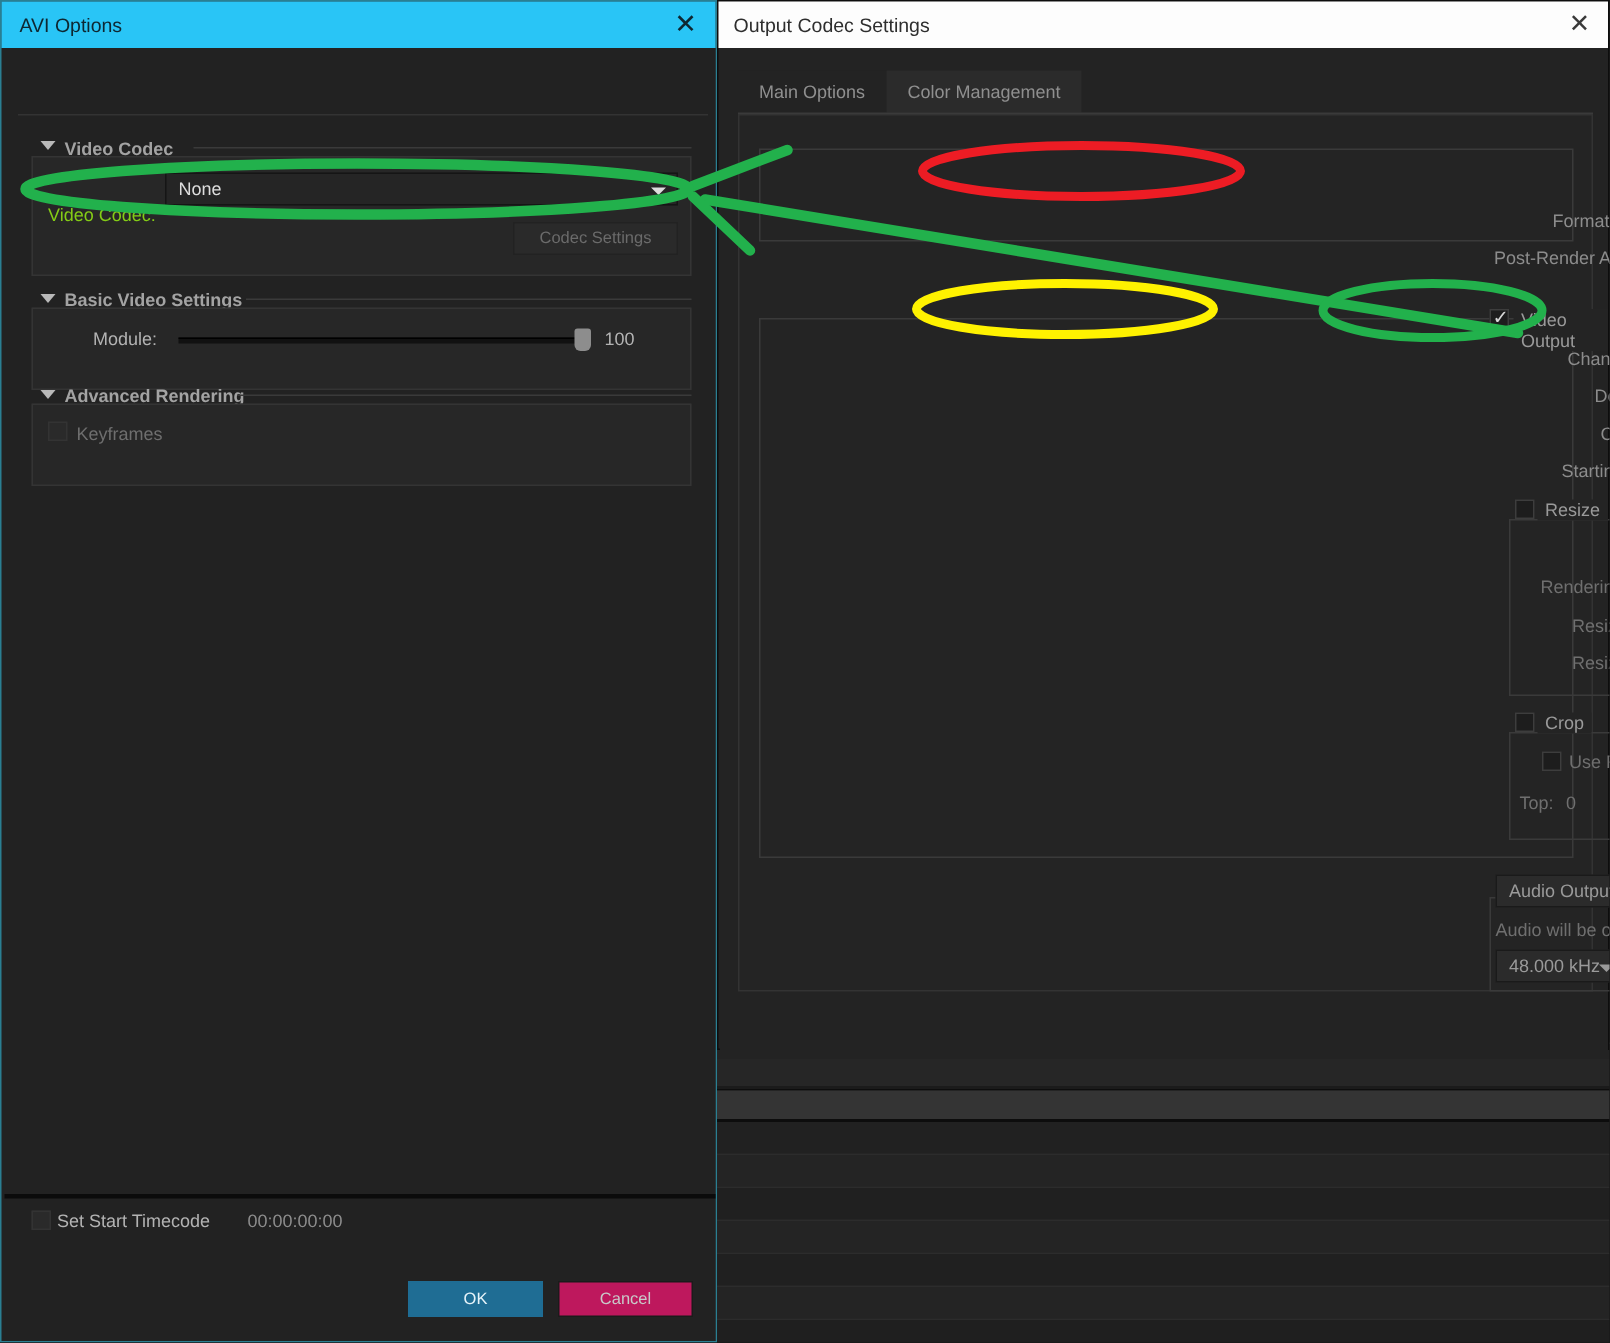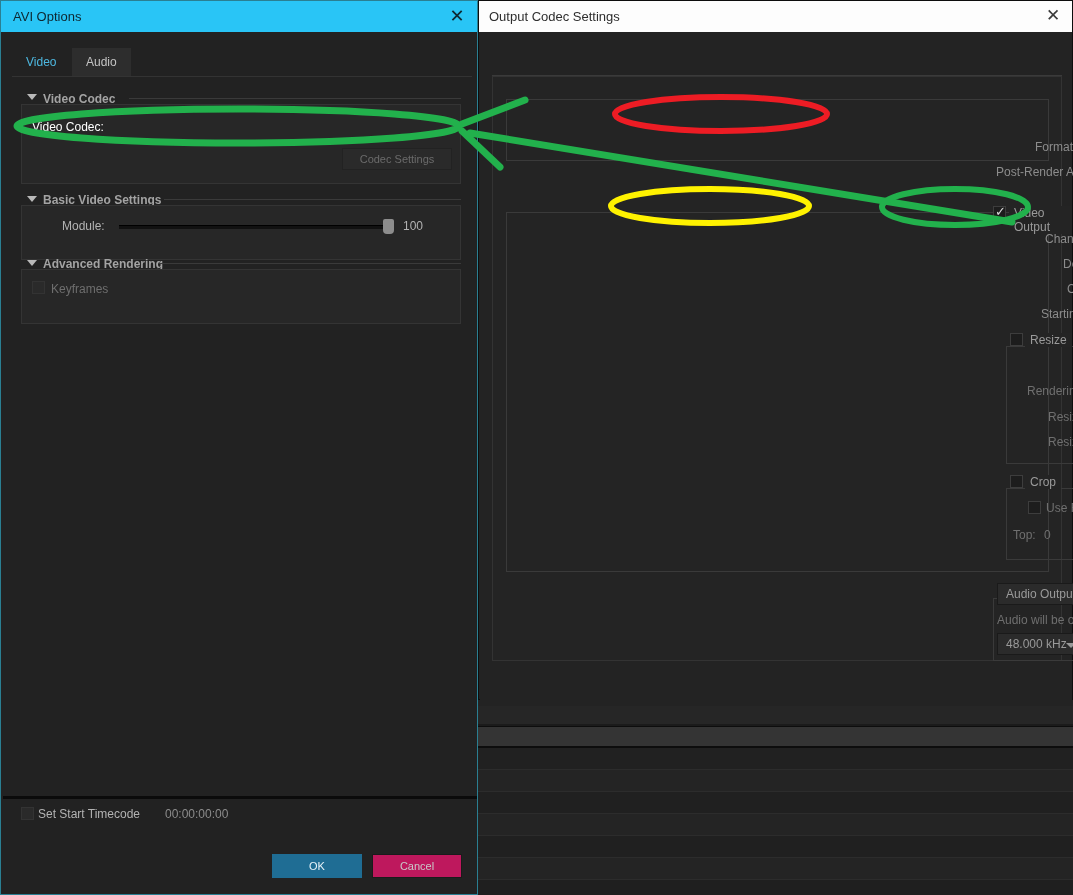--- a/index.html
+++ b/index.html
@@ -96,20 +96,28 @@
   </div>
 
   <div id="oms-window">
     <div id="oms-titlebar">
       <div id="oms-title">Output Codec Settings</div>
       <div id="oms-close">✕</div>
     </div>
 
     <div id="oms-body">
 
+      <div class="tabstrip" style="left:12px;top:15px;width:570px;">
+        <div class="tab sel" style="left:0;">
+          <span>Main Options</span>
+        </div>
+        <div class="tab unsel" style="left:99px;">
+          <span>Color Management</span>
+        </div>
+      </div>
       <div class="tabline" style="left:12px;top:43px;width:570px;"></div>
 
       <div class="panel" style="left:12px;top:44px;width:570px;height:585px;"></div>
 
       <div class="group" style="left:26px;top:67px;width:543px;height:62px;">
       </div>
       <div class="lbl" style="left:555px;top:108px;">Format:</div>
 
       <div class="lbl" style="left:516px;top:133px;">Post-Render Action:</div>
 
@@ -161,35 +169,31 @@
   </div>
 
   <div id="avi-window">
     <div id="avi-titlebar">
       <div id="avi-title">AVI Options</div>
       <div id="avi-close">✕</div>
     </div>
 
     <div id="avi-body">
 
-      <div class="tabstrip" style="left:10px;top:16px;width:460px;">
-        <div class="tab" style="left:0;background:#222;color:#4db8e0;">
-          <span>Video</span>
-        </div>
-        <div class="tab" style="left:60px;background:#2d2d2d;color:#c4c4c4;">
-          <span>Audio</span>
-        </div>
-      </div>
       <div class="tabline" style="left:10px;top:44px;width:460px;background:#333;"></div>
 
       <div class="tri" style="left:25px;top:62px;"></div>
       <div class="sec-title" style="left:41px;top:60px;">Video Codec</div>
       <div class="rule" style="left:127px;top:66px;width:332px;"></div>
       <div class="avi-group" style="left:19px;top:72px;width:440px;height:80px;"></div>
-      <div class="lbl" style="left:30px;top:88px;color:#ffffff;">Video Codec:</div>
+      <div class="lbl" style="left:30px;top:104px;color:#84cc16;">Video Codec:</div>
+      <div class="dd" style="left:108px;top:83px;width:342px;background:#252525;border-color:#151515;">
+        <span class="t" style="color:#ddd;top:3px;">None</span>
+        <span class="car" style="border-top-color:#ddd;"></span>
+      </div>
       <div class="btn" style="left:340px;top:116px;width:110px;height:22px;line-height:21px;background:#2a2a2a;color:#6b6b6b;border-color:#222;">
         <span>Codec Settings</span>
       </div>
 
       <div class="tri" style="left:25px;top:164px;"></div>
       <div class="sec-title" style="left:41px;top:161px;">Basic Video Settings</div>
       <div class="rule" style="left:162px;top:167px;width:297px;"></div>
       <div class="avi-group" style="left:19px;top:173px;width:440px;height:55px;"></div>
       <div class="lbl" style="left:60px;top:187px;color:#b3b3b3;">Module:</div>
       <div class="slider-track" style="left:117px;top:193px;width:268px;"></div>

